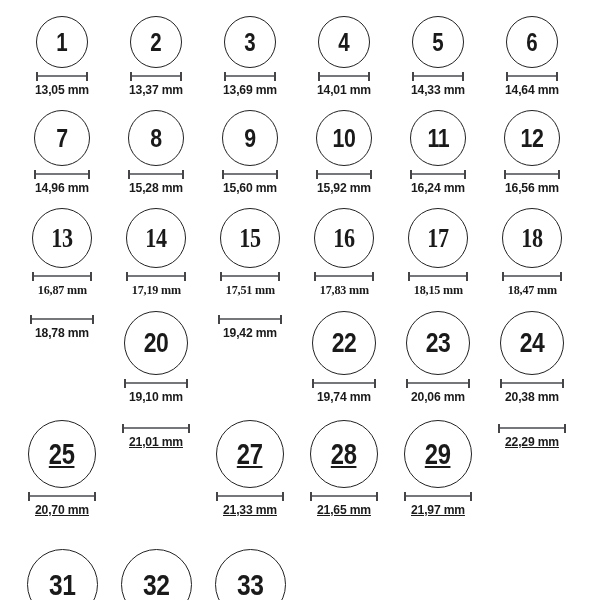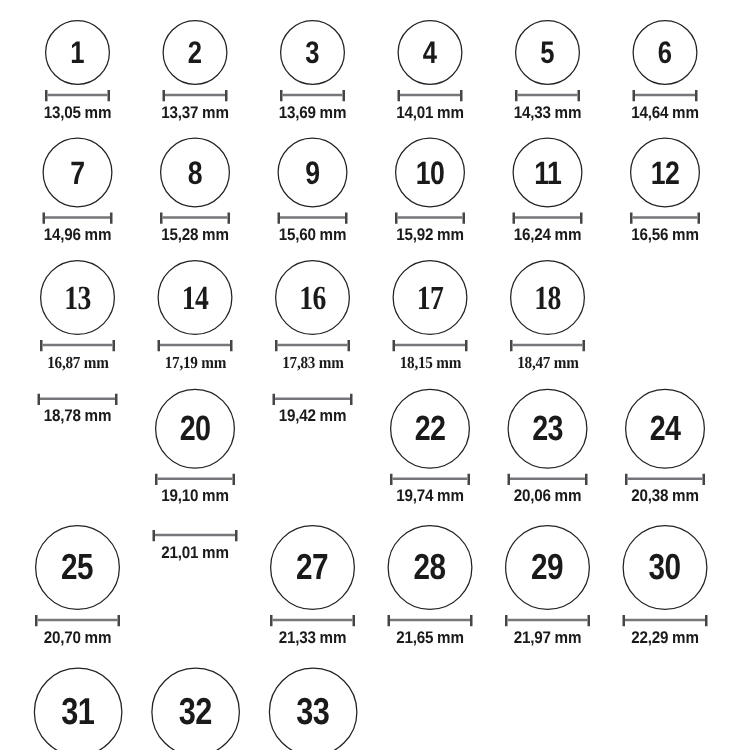--- a/index.html
+++ b/index.html
@@ -62,21 +62,21 @@
     line-height:15px;
     white-space:nowrap;
     transform:scaleX(.9);
     letter-spacing:-.2px;
   }
   
   .row1{--d:52px;--fs:25px;margin-bottom:13px;}
   .row2{--d:56px;--fs:26px;margin-bottom:13px;}
   .row3{--d:60px;--fs:27px;margin-bottom:14px;font-family:Liberation Serif, serif;}
   .row4{--d:64px;--fs:28px;margin-bottom:16px;}
-  .row5{--d:68px;--fs:29px;margin-bottom:17px;}
+  .row5{--d:68px;--fs:29px;margin-bottom:32px;text-decoration:underline;}
   .row6{--d:71px;--fs:30px;margin-bottom:0;}
 </style>
 </head>
 <body>
 
 <div class="chart" id="chart">
     <div class="row row1">
       <div class="cell">
         <div class="circle">
           <span class="num">1</span>
@@ -174,20 +174,27 @@
       </div>
       <div class="cell">
         <div class="circle">
           <span class="num">14</span>
         </div>
         <div class="bar"></div>
         <div class="label">17,19 mm</div>
       </div>
       <div class="cell">
         <div class="circle">
+          <span class="num">15</span>
+        </div>
+        <div class="bar"></div>
+        <div class="label">17,51 mm</div>
+      </div>
+      <div class="cell">
+        <div class="circle">
           <span class="num">16</span>
         </div>
         <div class="bar"></div>
         <div class="label">17,83 mm</div>
       </div>
       <div class="cell">
         <div class="circle">
           <span class="num">17</span>
         </div>
         <div class="bar"></div>
@@ -266,23 +273,20 @@
         <div class="label">21,65 mm</div>
       </div>
       <div class="cell">
         <div class="circle">
           <span class="num">29</span>
         </div>
         <div class="bar"></div>
         <div class="label">21,97 mm</div>
       </div>
       <div class="cell">
-        <div class="circle">
-          <span class="num">30</span>
-        </div>
         <div class="bar"></div>
         <div class="label">22,29 mm</div>
       </div>
     </div>
     <div class="row row6">
       <div class="cell">
         <div class="circle">
           <span class="num">31</span>
         </div>
       </div>

